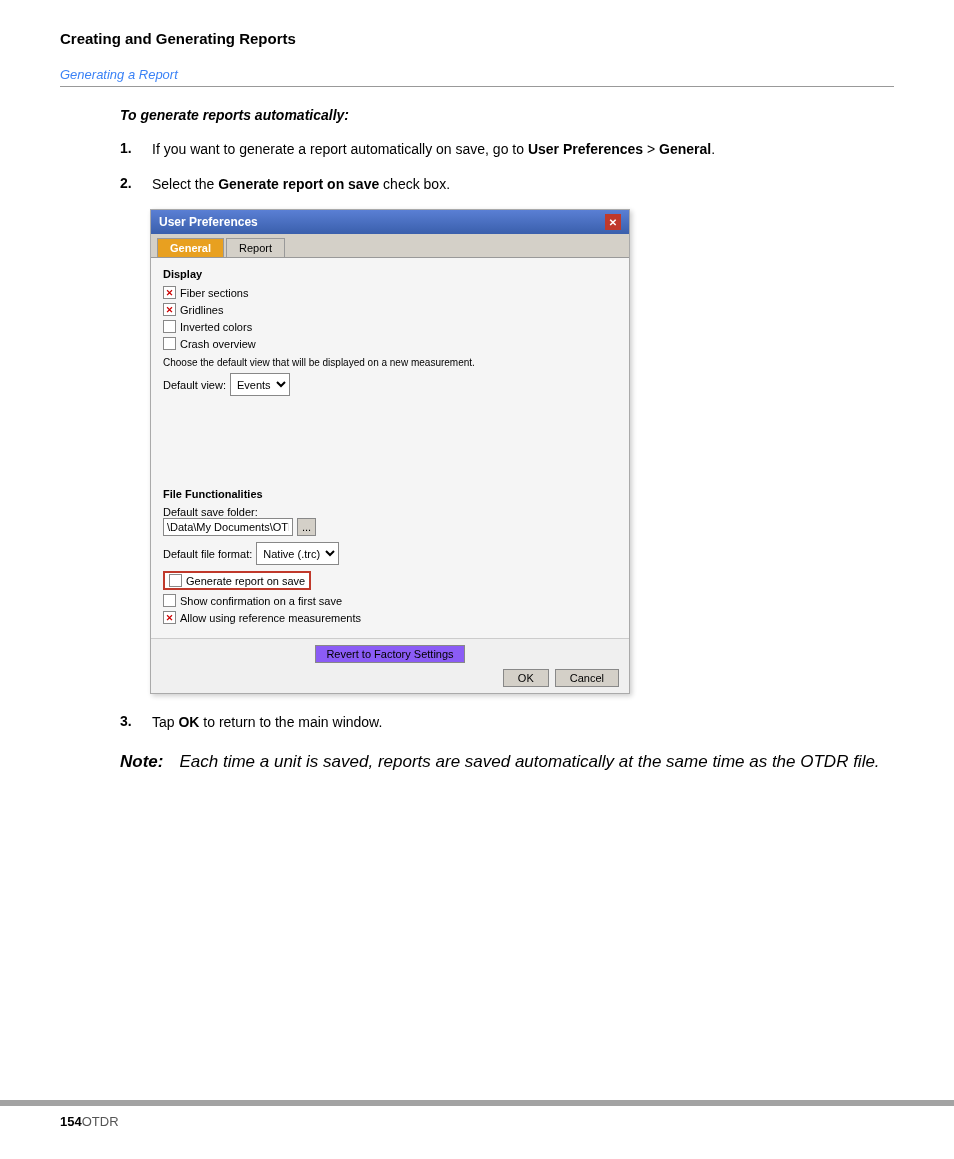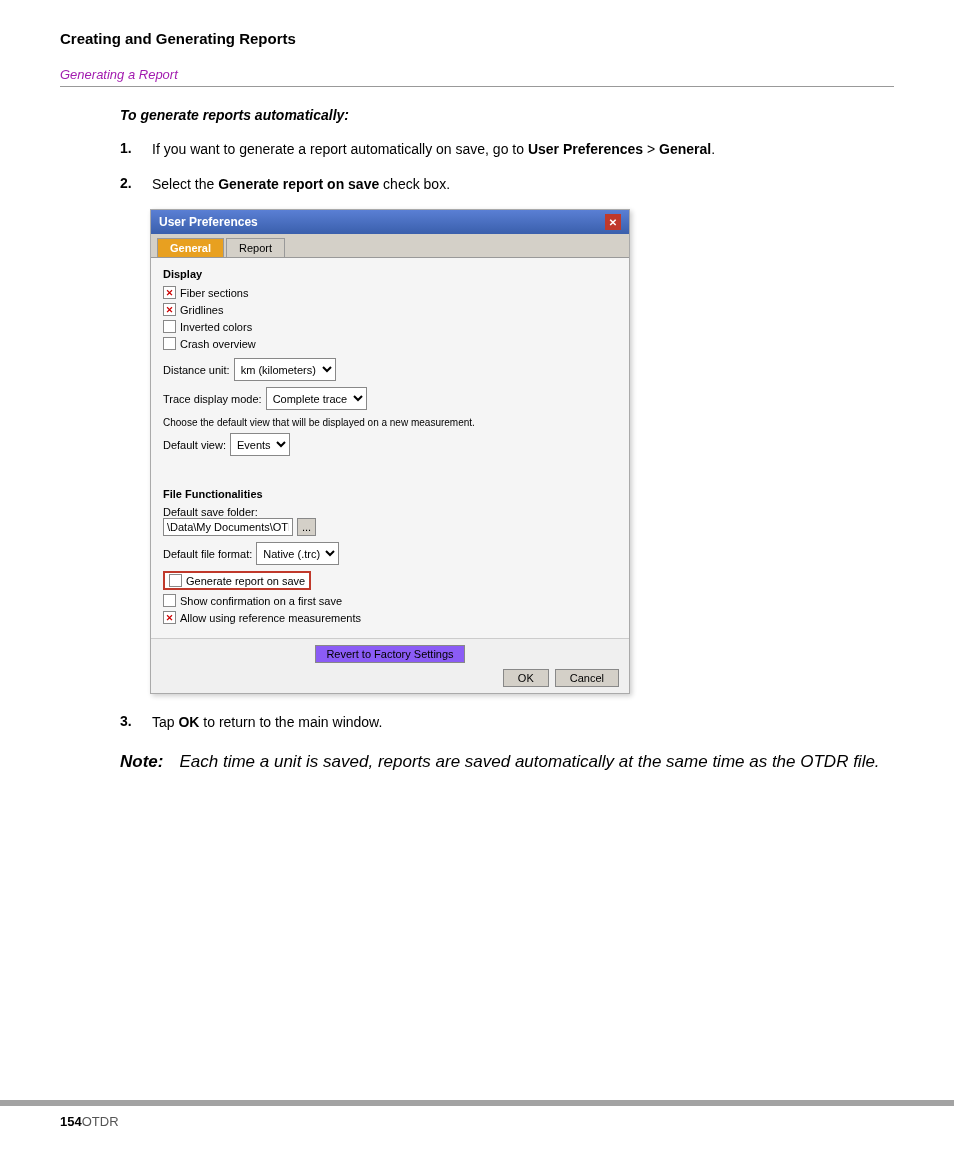--- a/index.html
+++ b/index.html
@@ -24,21 +24,21 @@
     .main-title {
       font-size: 15px;
       font-weight: bold;
       color: #000;
       margin-bottom: 20px;
     }
 
     .subtitle {
       font-size: 13px;
       font-style: italic;
-      color: #a21caf;
+      color: #3b82f6;
       margin-bottom: 4px;
     }
 
     .header-divider {
       border: none;
       border-top: 1px solid #999;
       margin-bottom: 20px;
     }
 
     .content-area {
@@ -370,34 +370,20 @@
           </div>
           <div class="dialog-checkbox-row">
             <div class="checkbox-empty"></div>
             <span>Inverted colors</span>
           </div>
           <div class="dialog-checkbox-row">
             <div class="checkbox-empty"></div>
             <span>Crash overview</span>
           </div>
 
-          <div style="margin-top:8px;">
-            <div class="dialog-field-row">
-              <span class="dialog-label">Distance unit:</span>
-              <select class="dialog-select">
-                <option>km (kilometers)</option>
-              </select>
-            </div>
-            <div class="dialog-field-row">
-              <span class="dialog-label">Trace display mode:</span>
-              <select class="dialog-select">
-                <option>Complete trace</option>
-              </select>
-            </div>
-          </div>
 
           <div style="margin-top:6px; font-size:10px; color:#000; line-height:1.3;">
             Choose the default view that will be displayed on a new measurement.
           </div>
           <div class="dialog-field-row" style="margin-top:4px;">
             <span class="dialog-label">Default view:</span>
             <select class="dialog-select">
               <option>Events</option>
             </select>
           </div>

